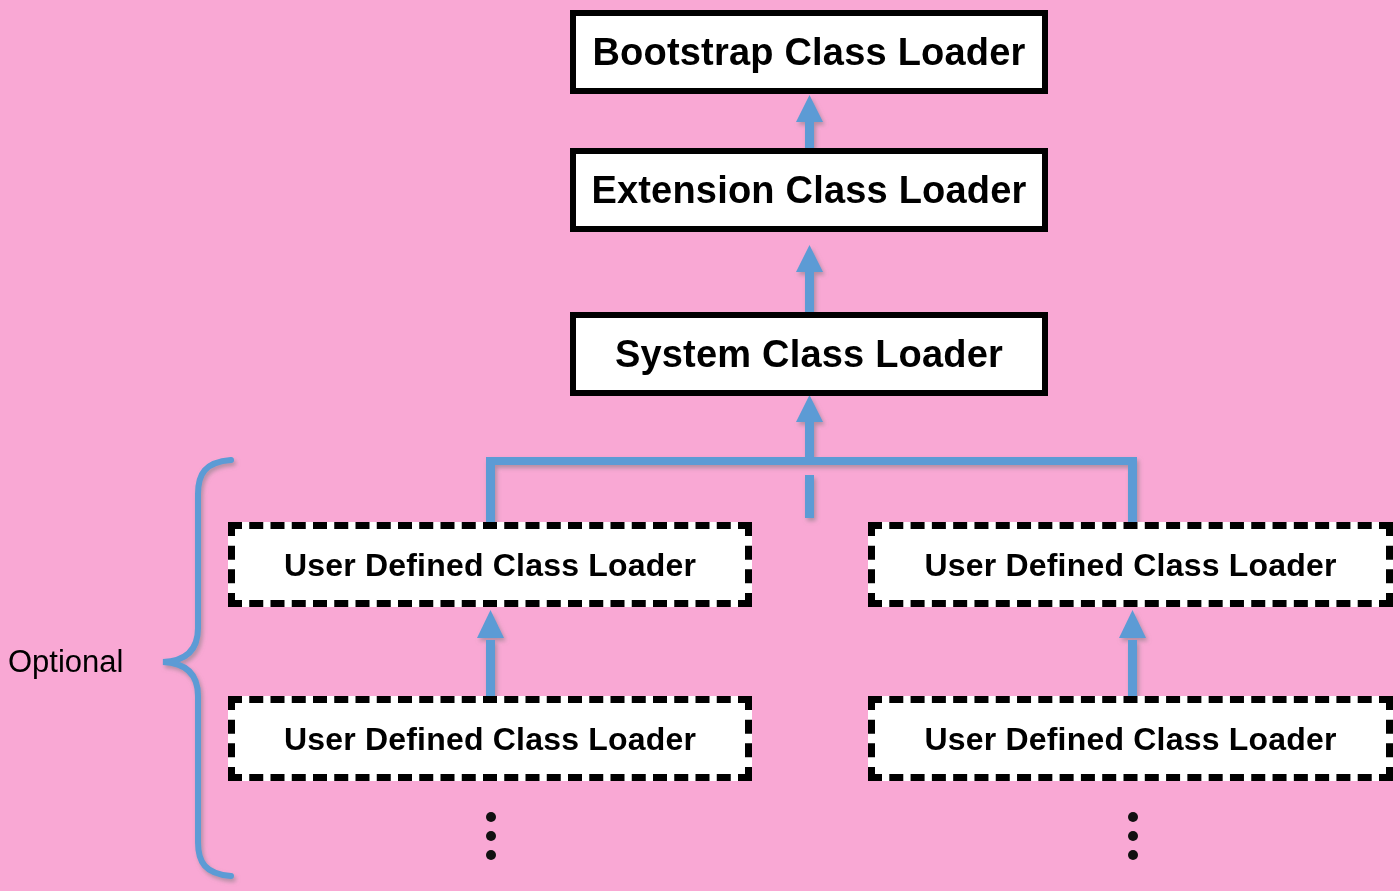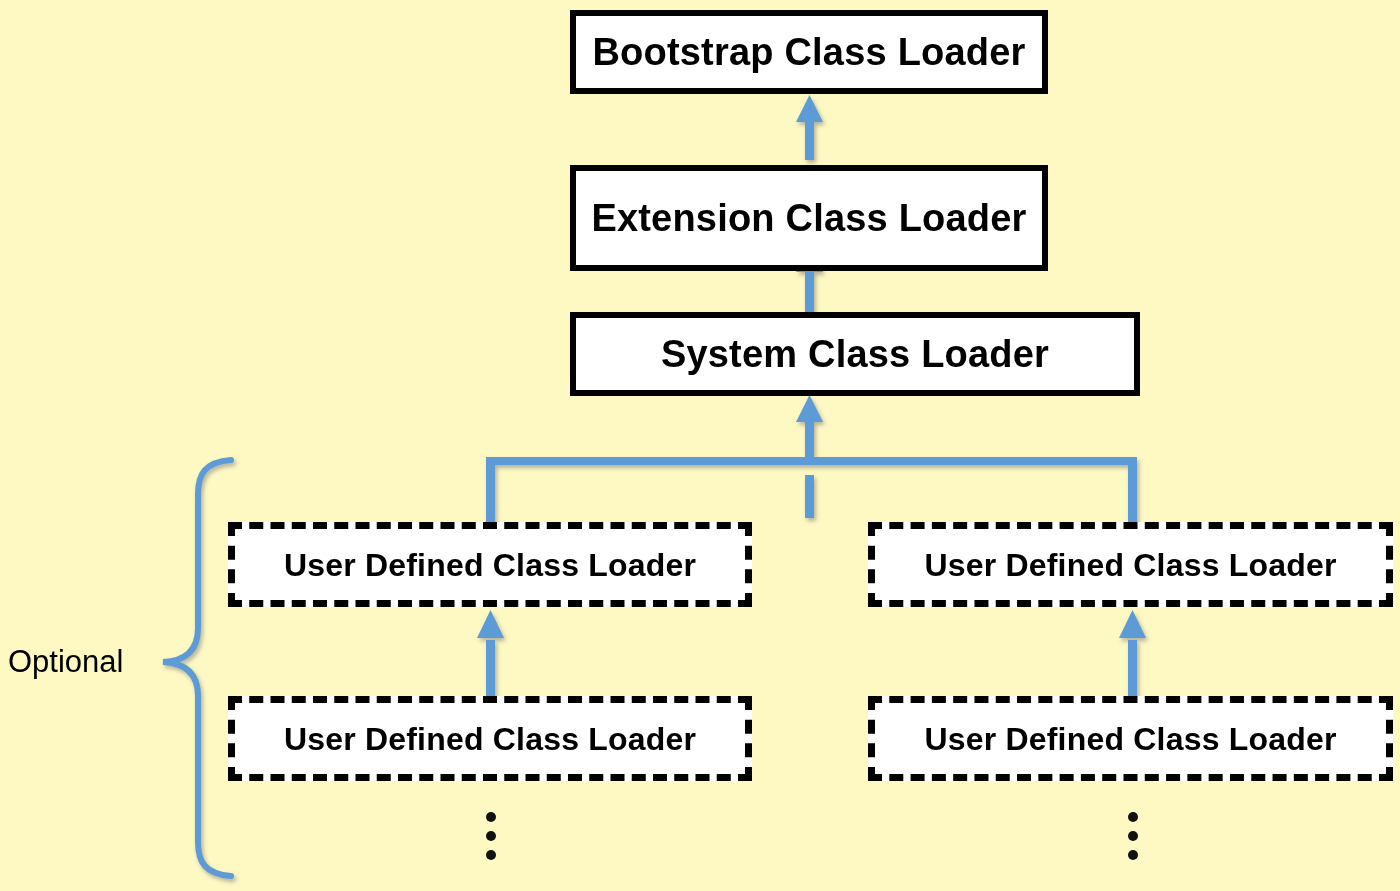--- a/index.html
+++ b/index.html
@@ -8,21 +8,21 @@
     padding: 0;
     background: #ffffff;
   }
   body {
     font-family: "Liberation Sans", sans-serif;
   }
   #diagram {
     position: relative;
     width: 1400px;
     height: 891px;
-    background: #fef9c3;
+    background: #f9a8d4;
     overflow: hidden;
   }
   .node {
     position: absolute;
     box-sizing: border-box;
     display: flex;
     align-items: center;
     justify-content: center;
     background: #ffffff;
     color: #000000;
@@ -125,25 +125,25 @@
                C 186 663, 198 674, 198 696
                L 198 842
                C 198 862, 205 874, 231 876"></path>
     </g>
   </svg>
 
   <div class="node solid" style="left:570px; top:10px; width:478px; height:84px;">
     <span>Bootstrap Class Loader</span>
   </div>
 
-  <div class="node solid" style="left:570px; top:165px; width:478px; height:106px;">
+  <div class="node solid" style="left:570px; top:148px; width:478px; height:84px;">
     <span>Extension Class Loader</span>
   </div>
 
-  <div class="node solid" style="left:570px; top:312px; width:570px; height:84px;">
+  <div class="node solid" style="left:570px; top:312px; width:478px; height:84px;">
     <span>System Class Loader</span>
   </div>
 
   <div class="node dashed" style="left:228px; top:522px; width:524px; height:85px;">
     <span>User Defined Class Loader</span>
   </div>
 
   <div class="node dashed" style="left:228px; top:696px; width:524px; height:85px;">
     <span>User Defined Class Loader</span>
   </div>

